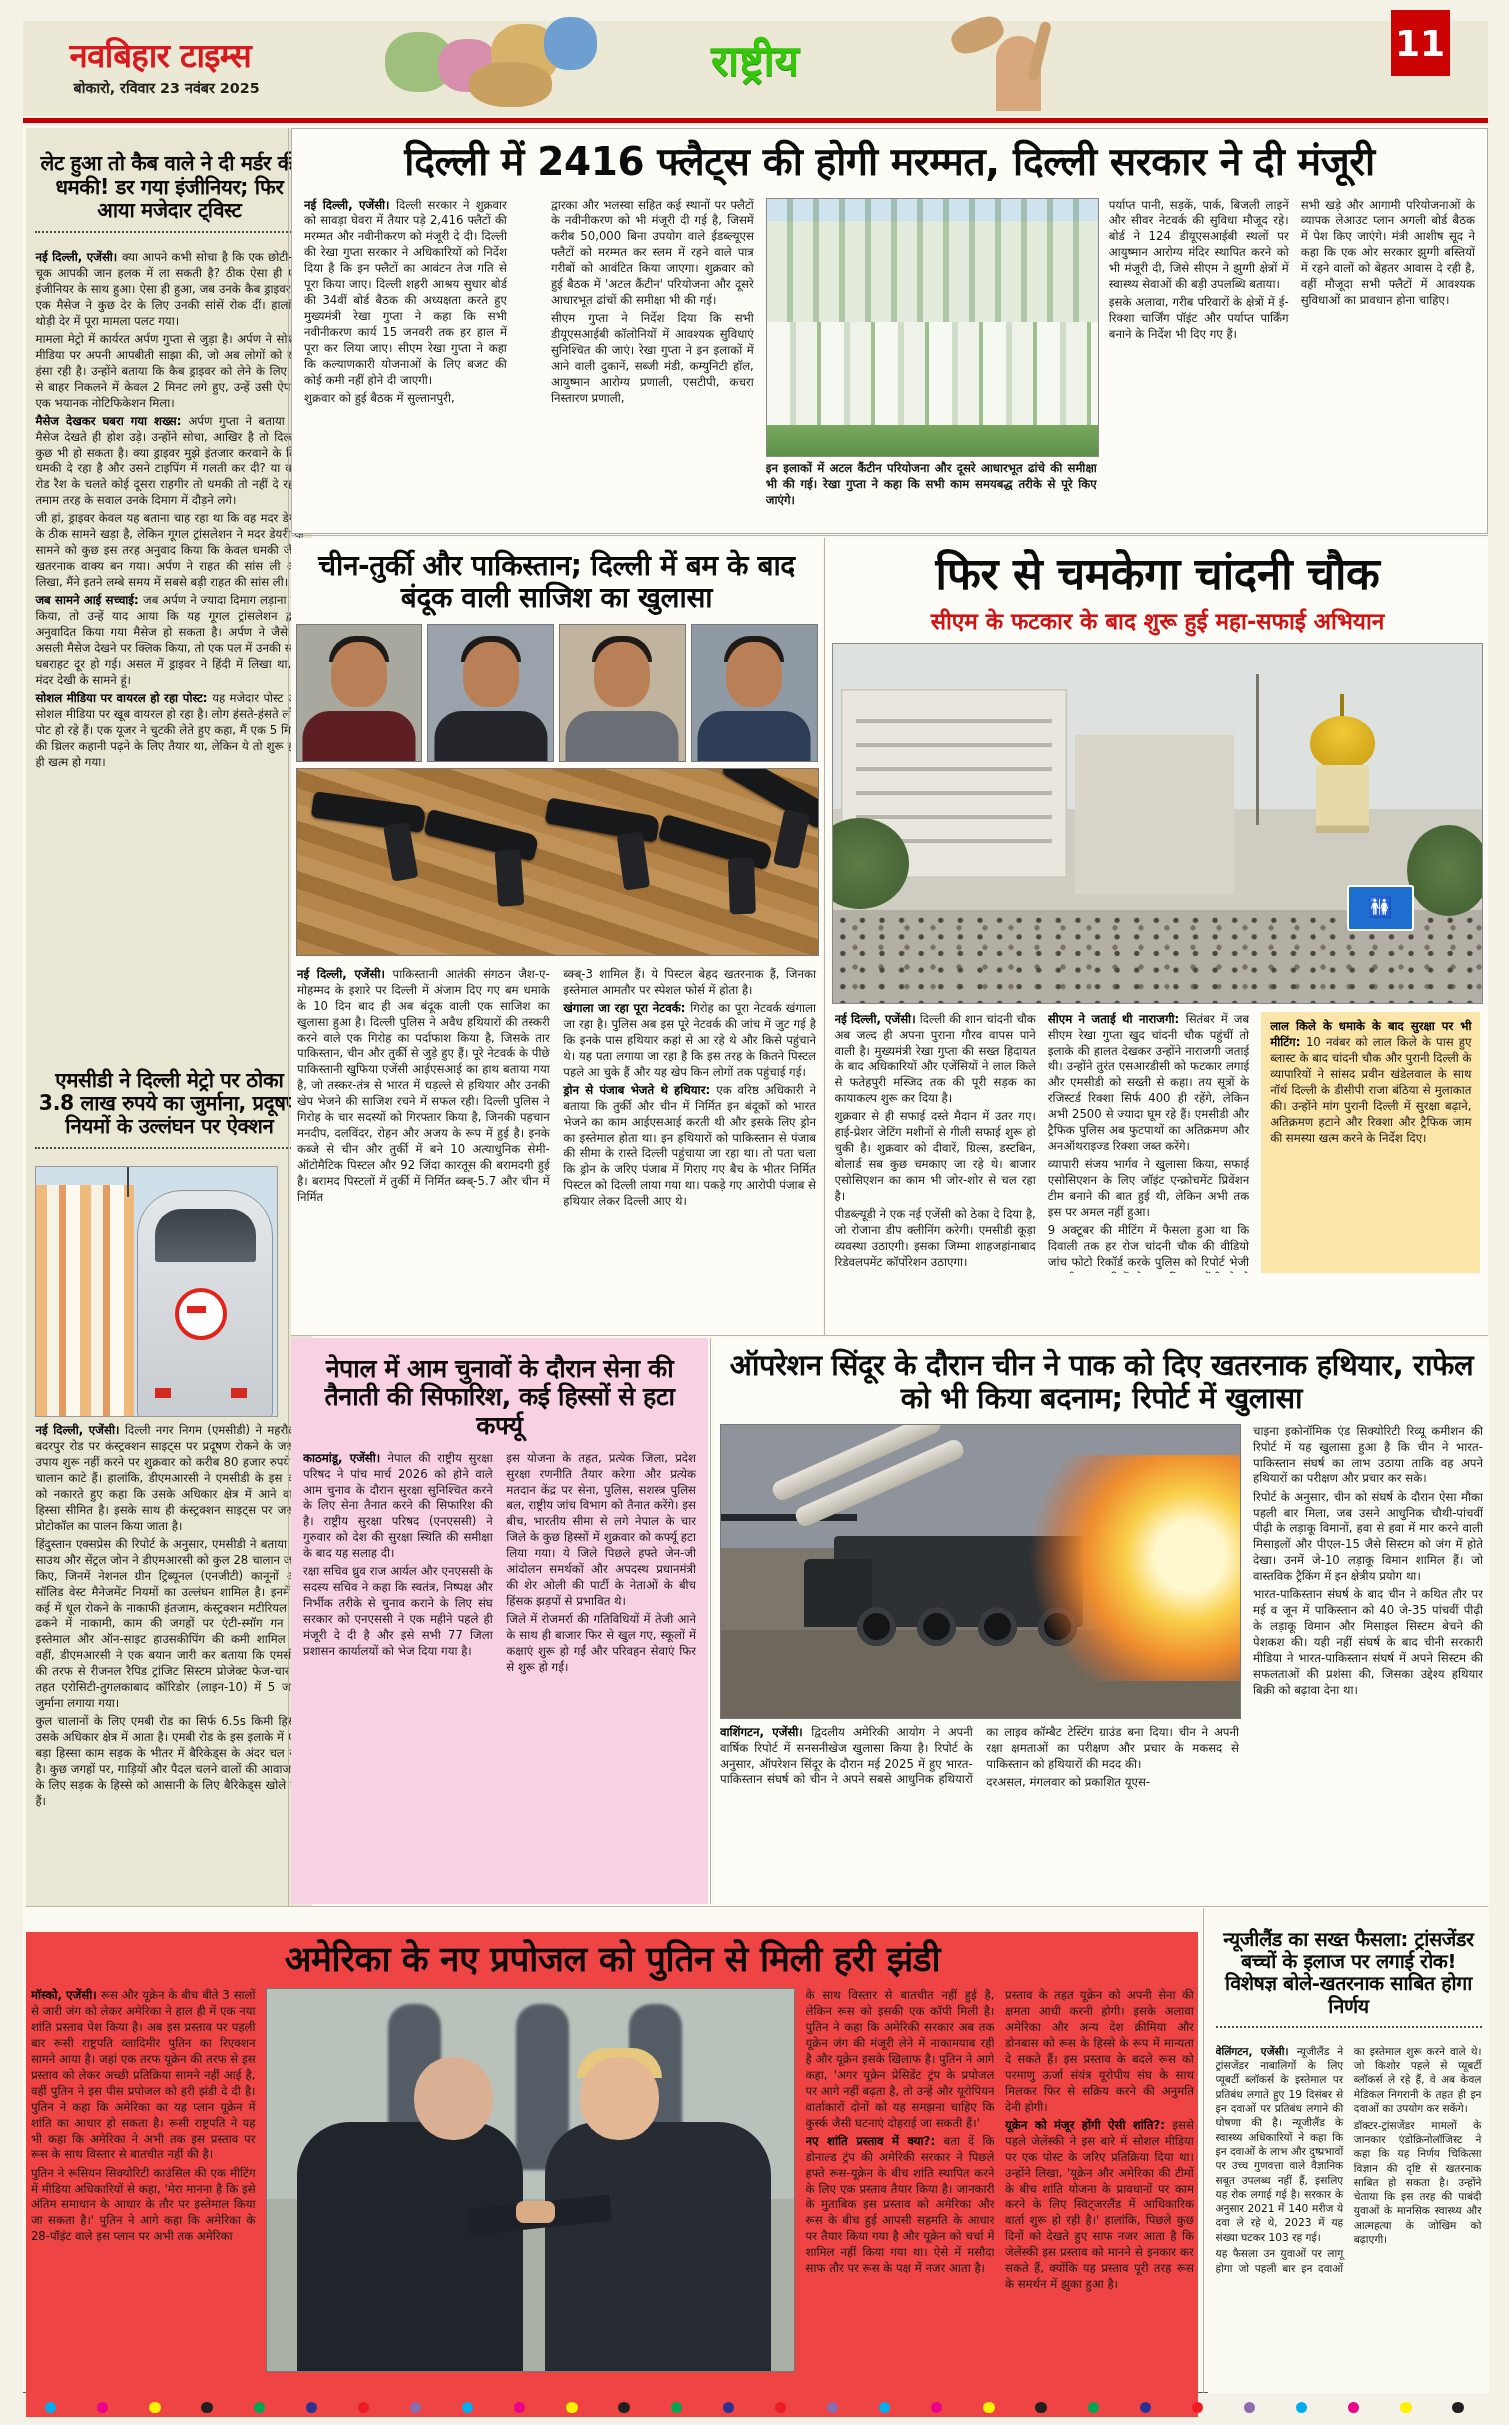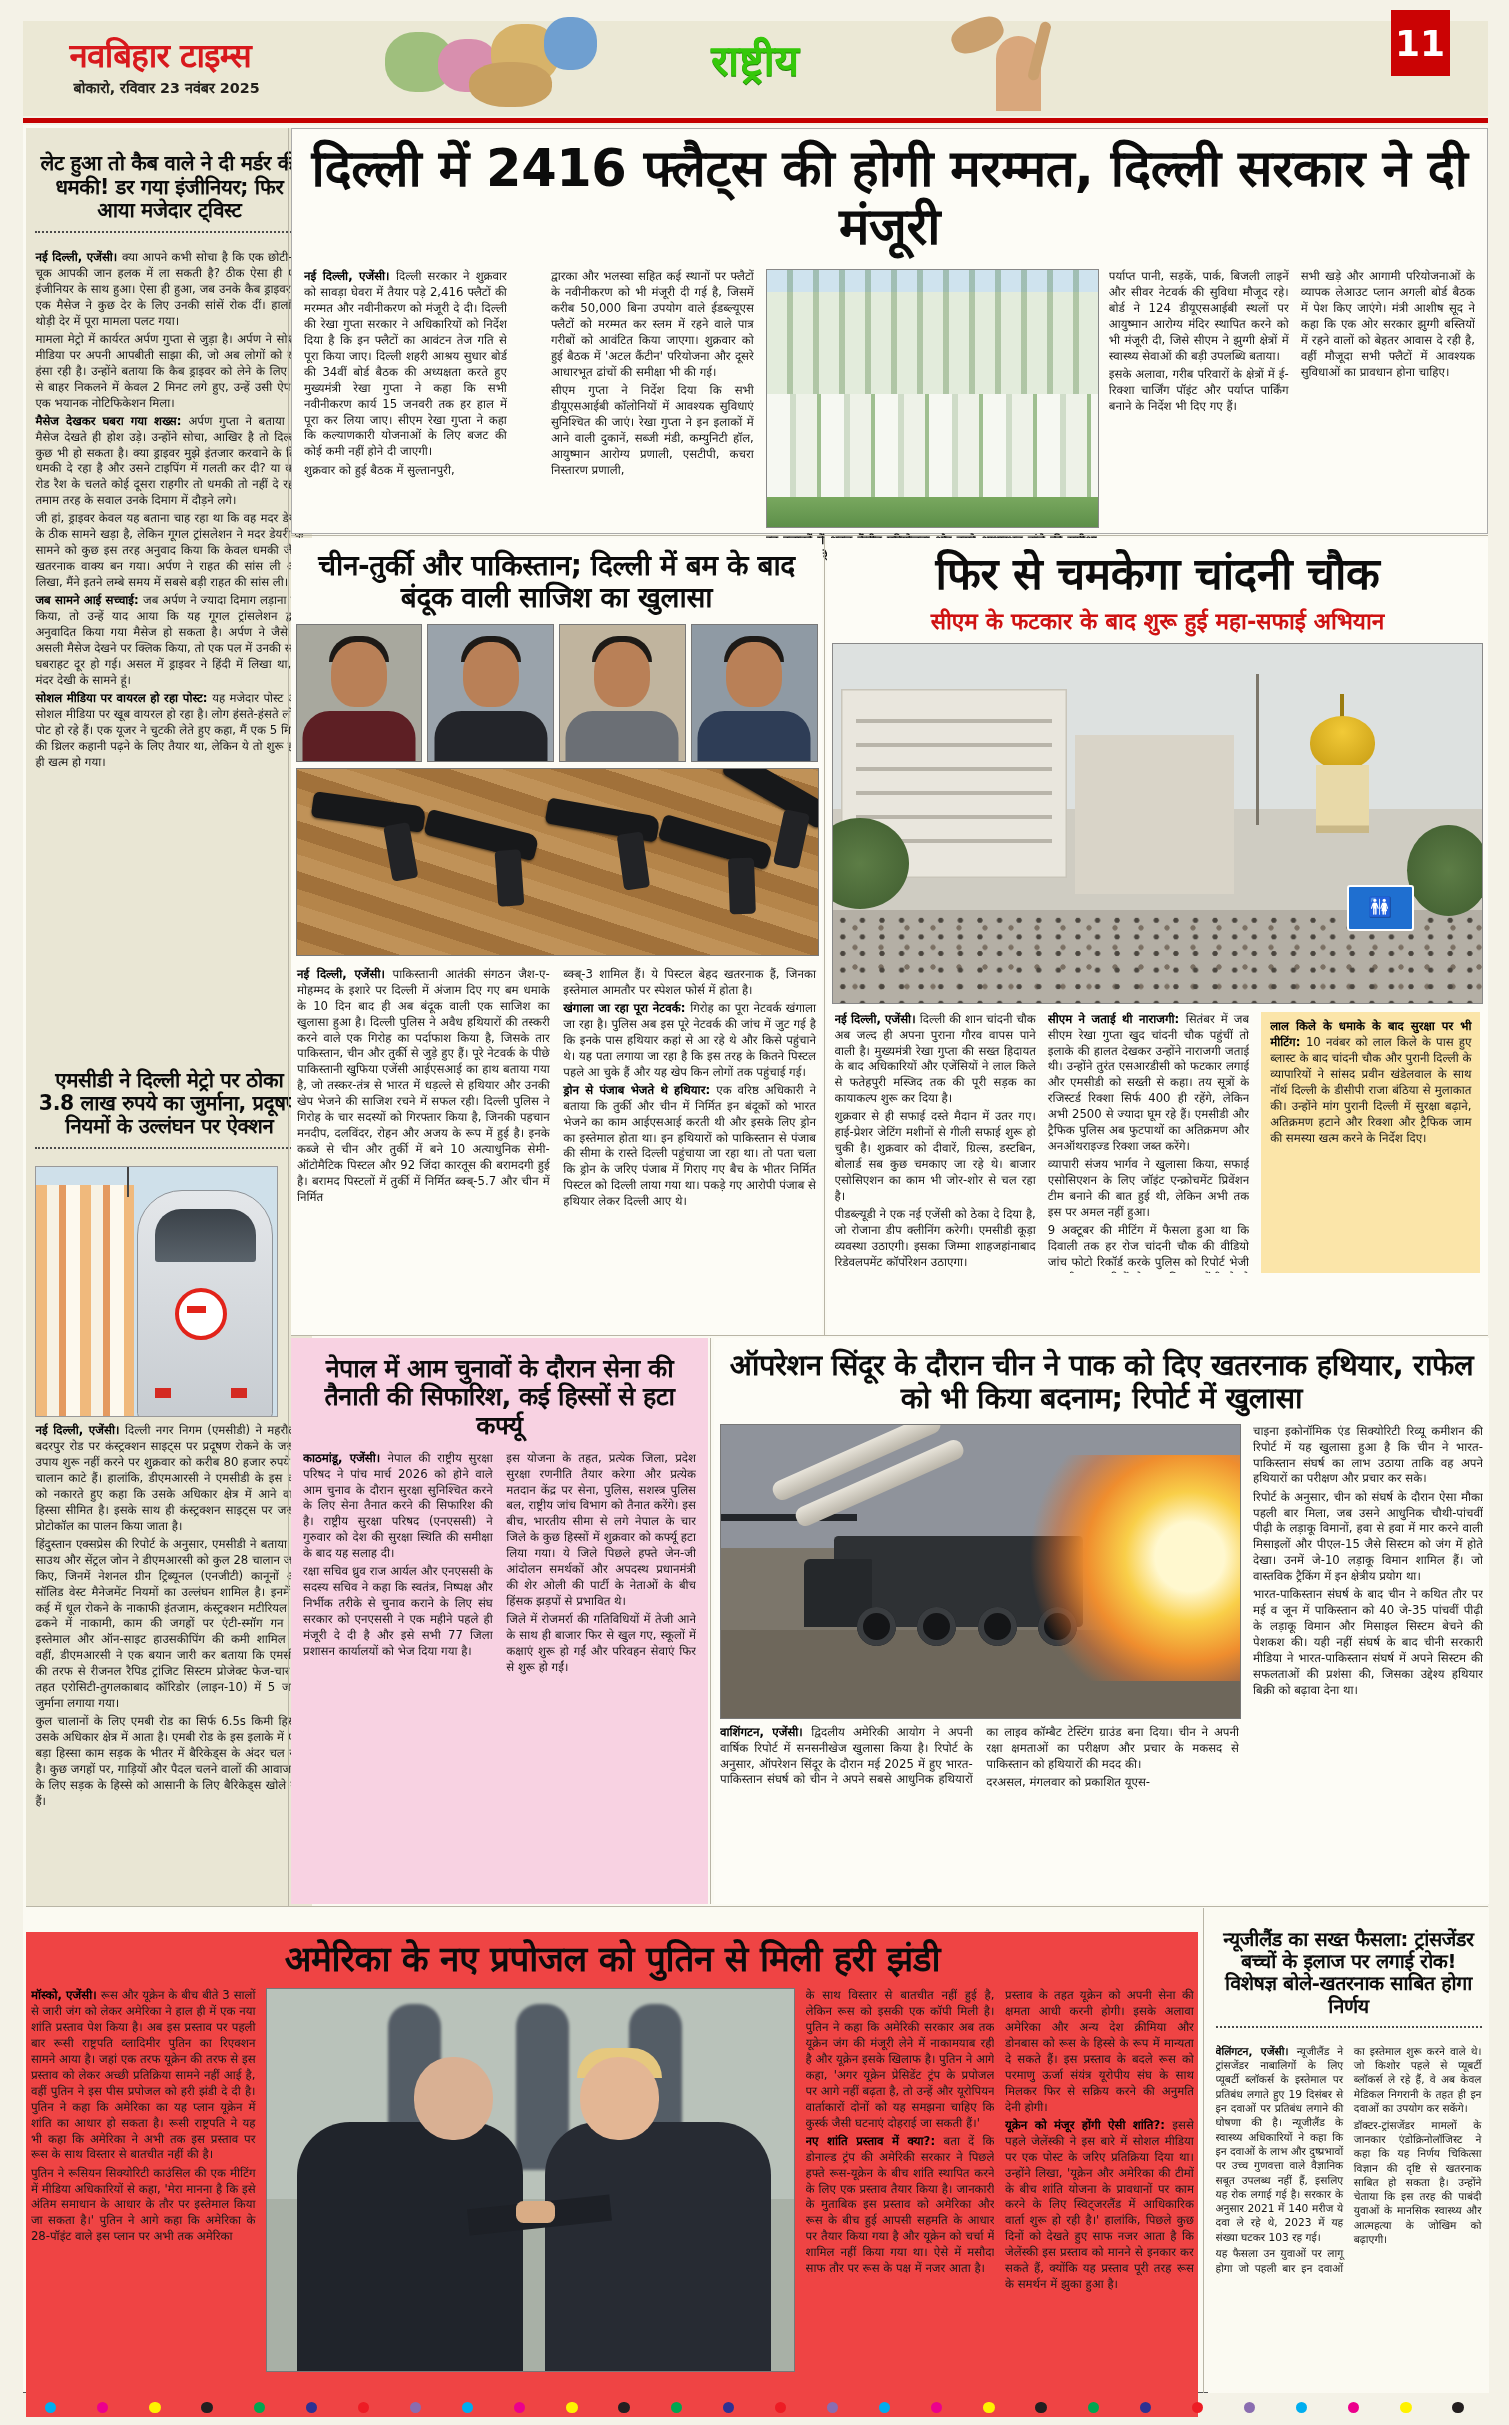--- a/index.html
+++ b/index.html
@@ -42,21 +42,21 @@
   .m-train{position:absolute; right:4.5px; top:22.6px; width:134px; height:226px; background:linear-gradient(#e4e7ea,#c7ccd1); border-radius:45px 45px 4.5px 4.5px; border:1.5px solid #8e9398;}
   .m-shield{position:absolute; right:50px; top:121px; width:44px; height:44px; border-radius:50%; background:#fff; border:4.5px solid #e2231a;}
   .m-shield:after{content:""; position:absolute; left:7.5px; top:13.6px; width:19.6px; height:7.5px; background:#e2231a;}
   .m-glass{position:absolute; right:21px; top:42px; width:101px; height:53px; background:linear-gradient(#3a4148,#5a636b); border-radius:26px 26px 3px 3px;}
   .m-light1,.m-light2{position:absolute; bottom:18px; width:16.6px; height:10.6px; background:#d42a22;}
   .m-light1{right:30px;} .m-light2{right:106px;}
   .m-wire{position:absolute; left:91px; top:0; width:1.5px; height:30px; background:#444;}
 
   
   .flats{left:291px; top:128px; width:1197px; height:406px; background:#fdfcf6; border:0.8px solid #aaa; box-sizing:border-box;}
-  .flats-headline{font-size:51px; margin:10.6px 7.5px 7.5px;}
+  .flats-headline{font-size:39px; margin:10.6px 7.5px 7.5px;}
   .flats-cols{display:flex; gap:12px; padding:6px 12px;}
   .fcol{overflow:hidden;}
   .flats-photo{position:relative; width:331px; height:257px; border:0.8px solid #888; overflow:hidden; background:#dfe8dd;}
   .fp-top{position:absolute; left:0; top:0; width:100%; height:48%;
     background:linear-gradient(#cfe3ee 0 18%, #e3ecdc 18% 100%),
     repeating-linear-gradient(90deg, rgba(255,255,255,.9) 0 19.6px, rgba(150,180,140,.55) 19.6px 26px);
     background-blend-mode:multiply;}
   .fp-bot{position:absolute; left:0; top:48%; width:100%; height:52%;
     background:repeating-linear-gradient(90deg,#f6f8f2 0 22.6px,#cfdcc8 22.6px 29px,#eef2e8 29px 50px,#9fbf90 50px 54px);}
   .fp-lawn{position:absolute; left:0; bottom:0; width:100%; height:12%; background:linear-gradient(#79a85f,#5d8f49);}

